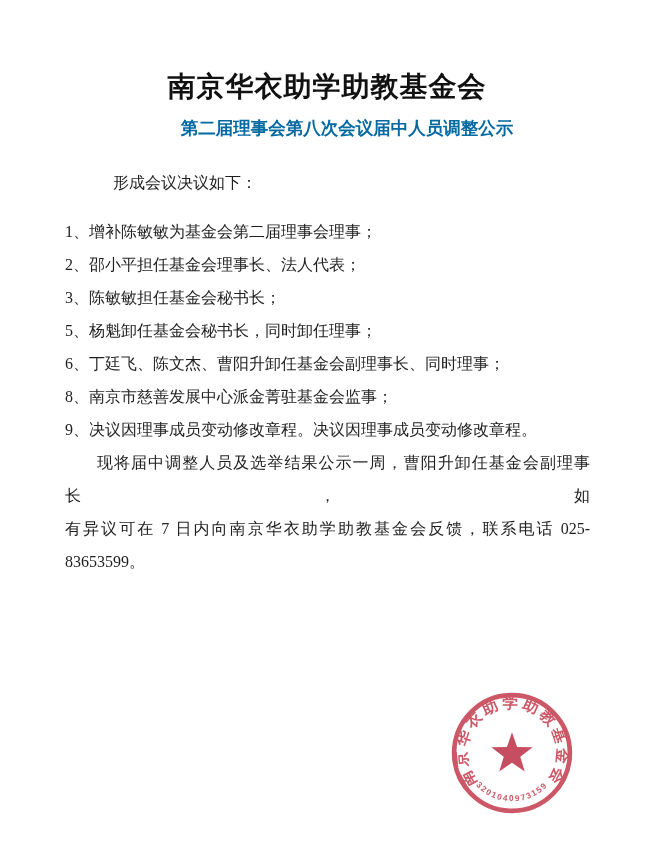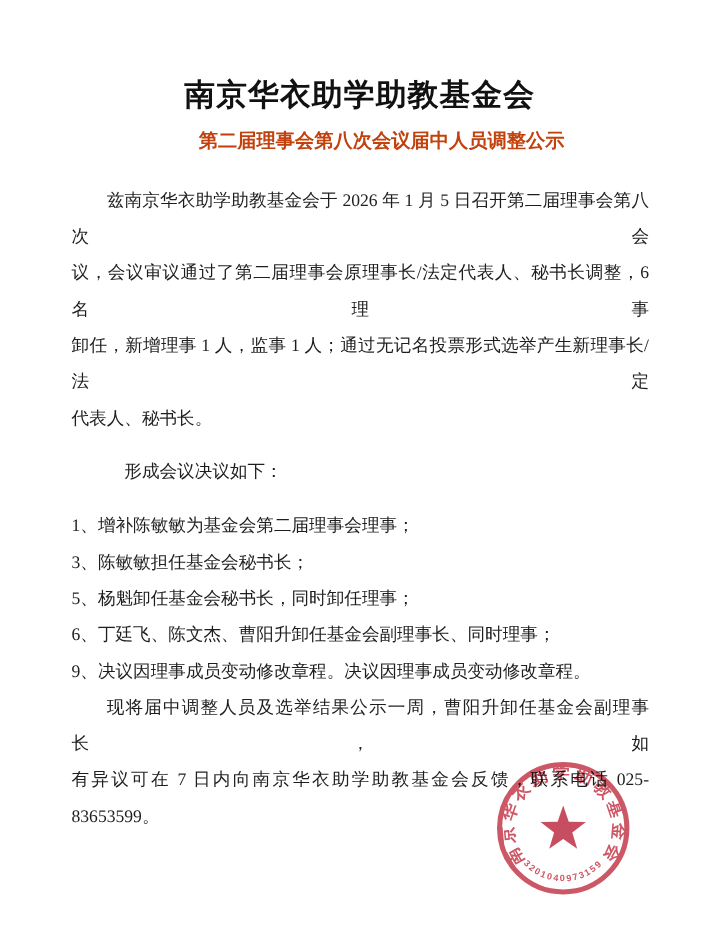--- a/index.html
+++ b/index.html
@@ -20,21 +20,21 @@
     font-weight:700;
     letter-spacing:1px;
     color:#111111;
   }
   .doc-subtitle {
     margin:12px 0 0 0;
     text-align:center;
     font-size:17.5px;
     line-height:24px;
     font-weight:700;
-    color:#c2410c;
+    color:#0369a1;
     padding-left:40px;
   }
   .doc-body {
     margin:26px 64px 0 65px;
     font-size:16px;
     line-height:33px;
   }
   .pline {
     text-align:justify;
     text-align-last:justify;
@@ -62,34 +62,30 @@
 </head>
 <body>
 
 <div class="page">
 
   <h1 class="doc-title">南京华衣助学助教基金会</h1>
   <h2 class="doc-subtitle">第二届理事会第八次会议届中人员调整公示</h2>
 
   <div class="doc-body">
 
-    <div class="para1">
-        <div class="pline">兹南京华衣助学助教基金会于 2026 年 1 月 5 日召开第二届理事会第八次会</div>
-        <div class="pline">议，会议审议通过了第二届理事会原理事长/法定代表人、秘书长调整，6 名理事</div>
-        <div class="pline">卸任，新增理事 1 人，监事 1 人；通过无记名投票形式选举产生新理事长/法定</div>
-        <div class="pline">代表人、秘书长。</div>
-      </div>
 
     <p class="lead-in">形成会议决议如下：</p>
 
     <div class="items">
         <p>1、增补陈敏敏为基金会第二届理事会理事；</p>
+        <p>2、邵小平担任基金会理事长、法人代表；</p>
         <p>3、陈敏敏担任基金会秘书长；</p>
         <p>5、杨魁卸任基金会秘书长，同时卸任理事；</p>
         <p>6、丁廷飞、陈文杰、曹阳升卸任基金会副理事长、同时理事；</p>
+        <p>8、南京市慈善发展中心派金菁驻基金会监事；</p>
         <p>9、决议因理事成员变动修改章程。决议因理事成员变动修改章程。</p>
       </div>
 
     <div class="closing">
         <div class="pline">现将届中调整人员及选举结果公示一周，曹阳升卸任基金会副理事长，如</div>
         <div class="pline">有异议可在 7 日内向南京华衣助学助教基金会反馈，联系电话 025-83653599。</div>
       </div>
 
   </div>
 

